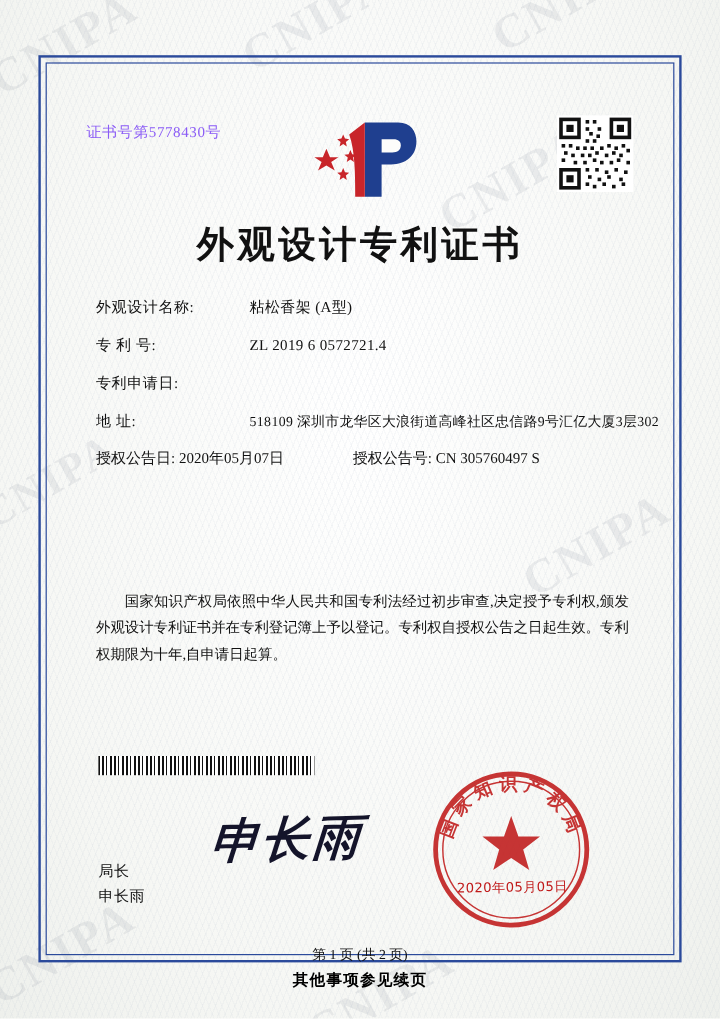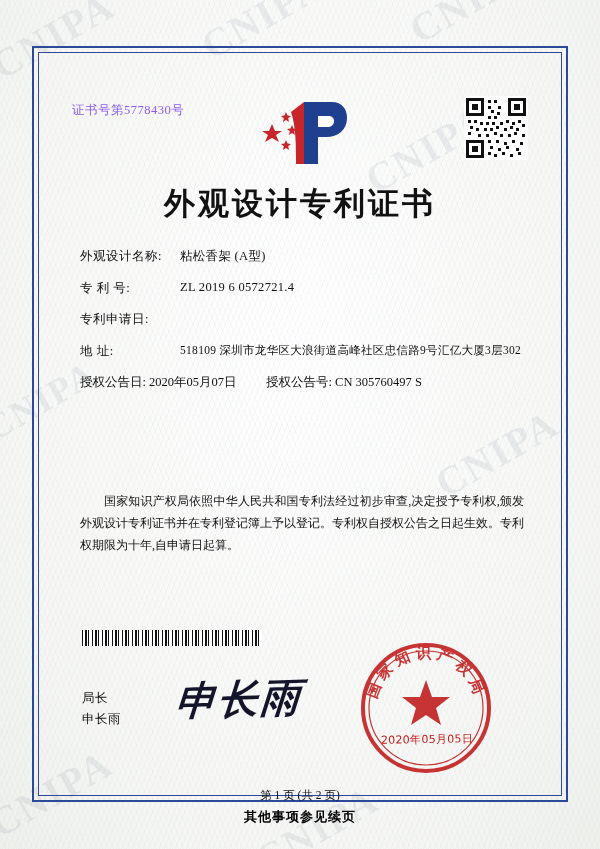--- a/index.html
+++ b/index.html
@@ -108,25 +108,26 @@
 
   
   .fields {
     position: absolute;
     left: 80px;
     top: 248px;
     width: 450px;
   }
   .frow {
     display: flex;
-    align-items: flex-start;
+    align-items: center;
     margin-bottom: 14.5px;
     font-size: 12.5px;
     color: #111;
     white-space: nowrap;
+    gap: 28px;
   }
   .flabel {
     width: 100px;
     flex: 0 0 100px;
     letter-spacing: 0.5px;
   }
   .fvalue {
     flex: 1 1 auto;
     letter-spacing: 0.3px;
   }
@@ -161,21 +162,21 @@
     background: repeating-linear-gradient(90deg,
       #111 0px, #111 1px, #fff 1px, #fff 3px,
       #111 3px, #111 5px, #fff 5px, #fff 6px,
       #111 6px, #111 7px, #fff 7px, #fff 10px);
   }
 
   
   .sig-label {
     position: absolute;
     left: 82px;
-    top: 688px;
+    top: 716px;
     font-size: 12.5px;
     line-height: 1.65;
     color: #111;
     letter-spacing: 0.5px;
   }
   .sig-script {
     position: absolute;
     left: 176px;
     top: 672px;
     font-size: 40px;

